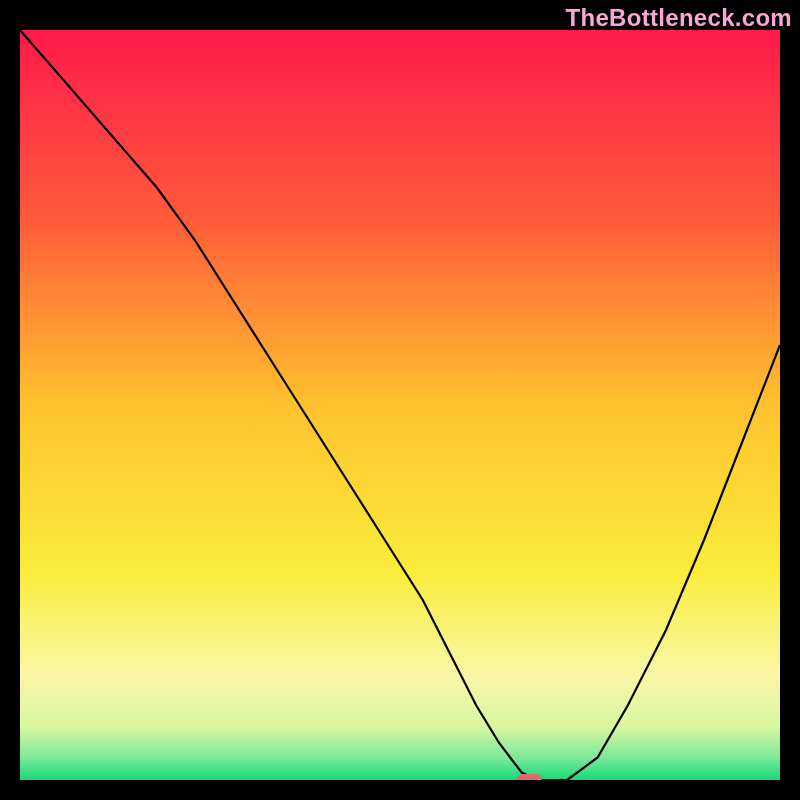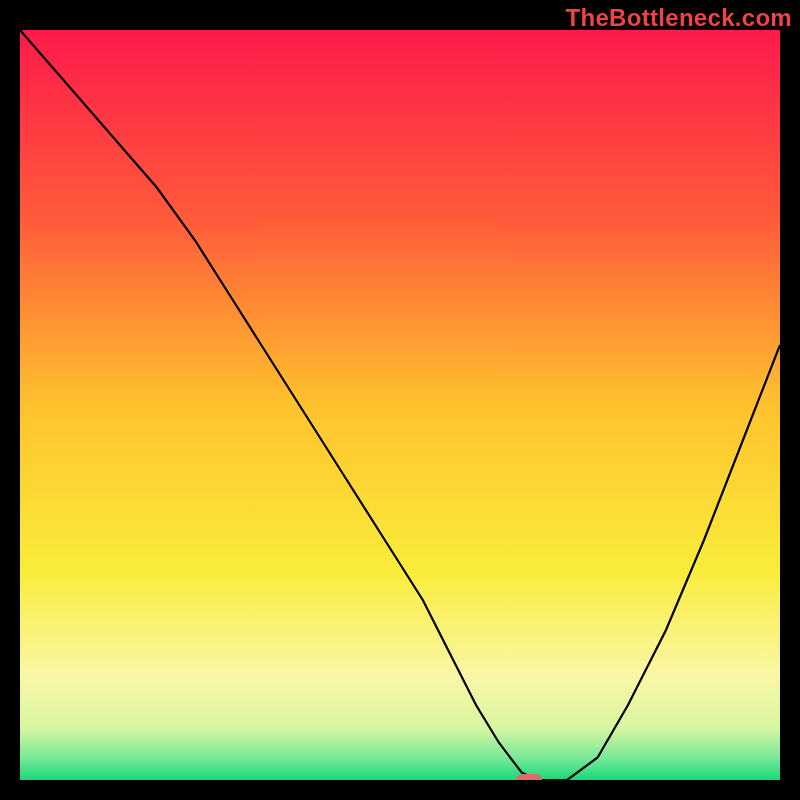--- a/index.html
+++ b/index.html
@@ -14,21 +14,21 @@
   .frame {
     position: relative;
     width: 800px;
     height: 800px;
     background: #000;
   }
   .watermark {
     position: absolute;
     top: 4px;
     right: 8px;
-    color: #ef4444;
+    color: #f9a8d4;
     font-size: 24px;
     font-weight: 600;
     letter-spacing: 0.3px;
     z-index: 6;
   }
   
   .plot {
     position: absolute;
     left: 20px;
     right: 20px;

